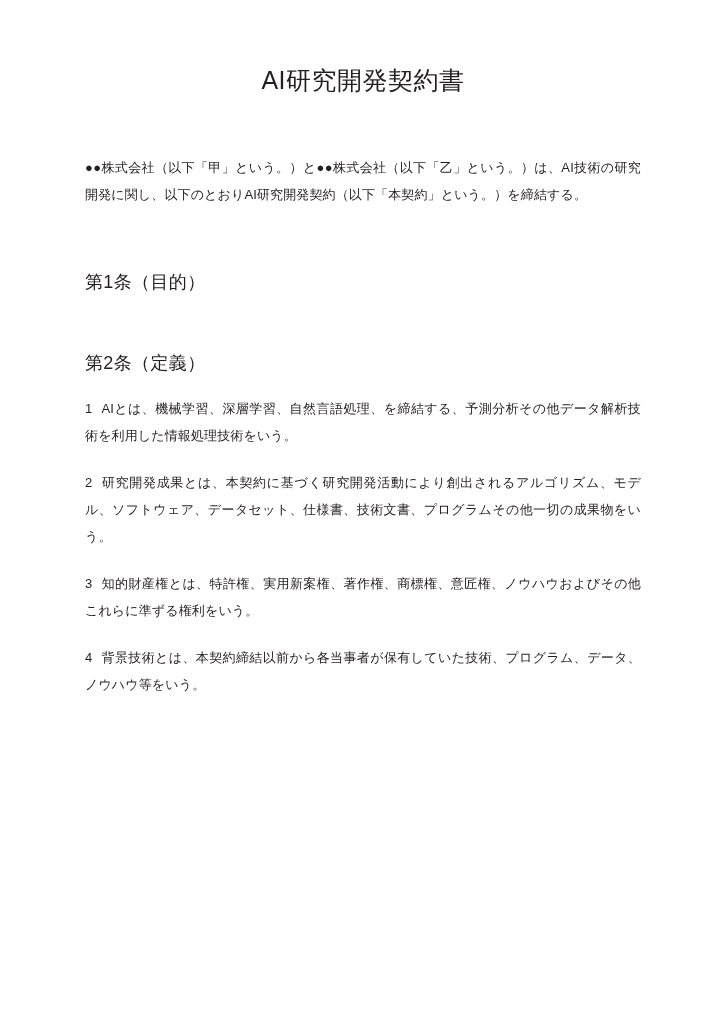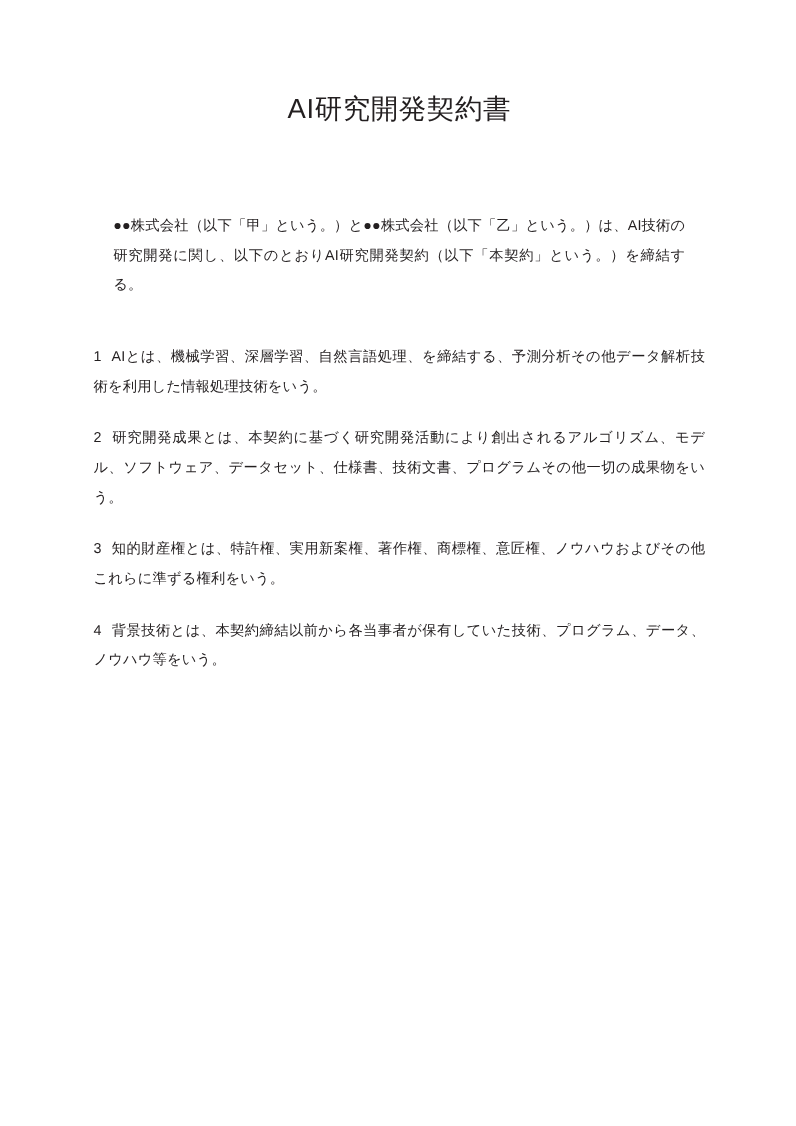--- a/index.html
+++ b/index.html
@@ -33,27 +33,27 @@
   }
 
   
   .doc-title {
     font-size: 25px;
     font-weight: 400;
     line-height: 1.3;
     text-align: center;
     letter-spacing: 0.02em;
     margin: 0;
-    padding-top: 83px;
+    padding-top: 64px;
     color: #231f20;
   }
 
   
   .preamble {
-    margin: 18px;
+    margin: 0;
     padding-top: 57px;
     font-size: 13px;
     line-height: 27px;
     text-align: justify;
     text-justify: inter-ideograph;
     letter-spacing: 0.01em;
     color: #231f20;
   }
 
   
@@ -109,22 +109,24 @@
 </head>
 <body>
 
 <div class="page">
   <div class="content">
 
     <h1 class="doc-title">AI研究開発契約書</h1>
 
     <p class="preamble">●●株式会社（以下「甲」という。）と●●株式会社（以下「乙」という。）は、AI技術の研究開発に関し、以下のとおりAI研究開発契約（以下「本契約」という。）を締結する。</p>
 
+    <h2 class="article-heading first">第1条（目的）</h2>
 
 
+    <h2 class="article-heading second">第2条（定義）</h2>
 
 
     <ol class="definition-list">
       <li class="definition-item">
         <span class="num">1</span><span>AIとは、機械学習、深層学習、自然言語処理、を締結する、予測分析その他データ解析技術を利用した情報処理技術をいう。</span>
       </li>
       <li class="definition-item">
         <span class="num">2</span><span>研究開発成果とは、本契約に基づく研究開発活動により創出されるアルゴリズム、モデル、ソフトウェア、データセット、仕様書、技術文書、プログラムその他一切の成果物をいう。</span>
       </li>
       <li class="definition-item">

